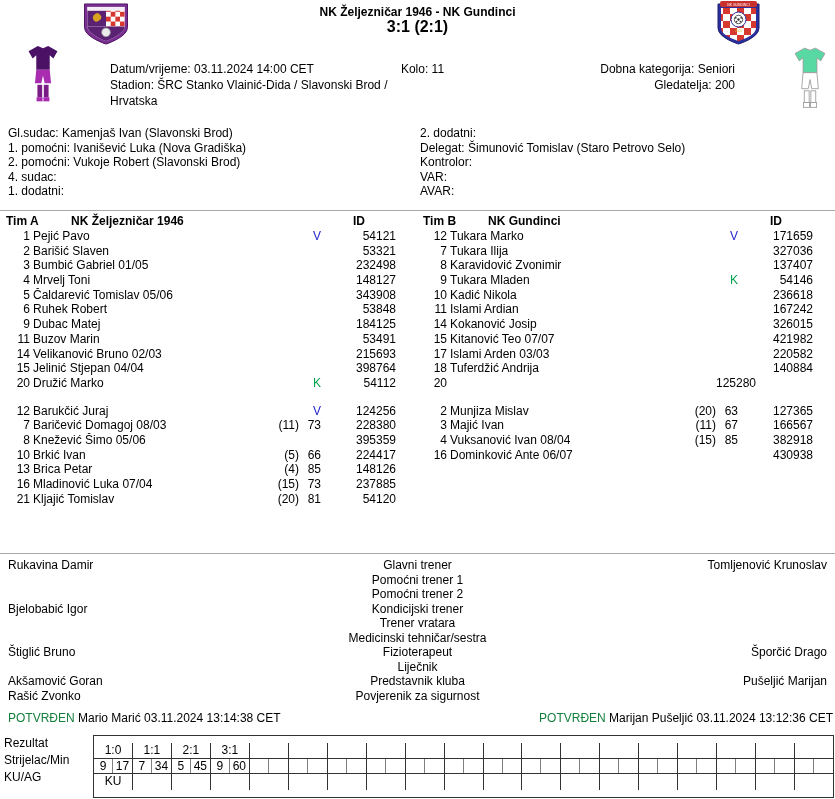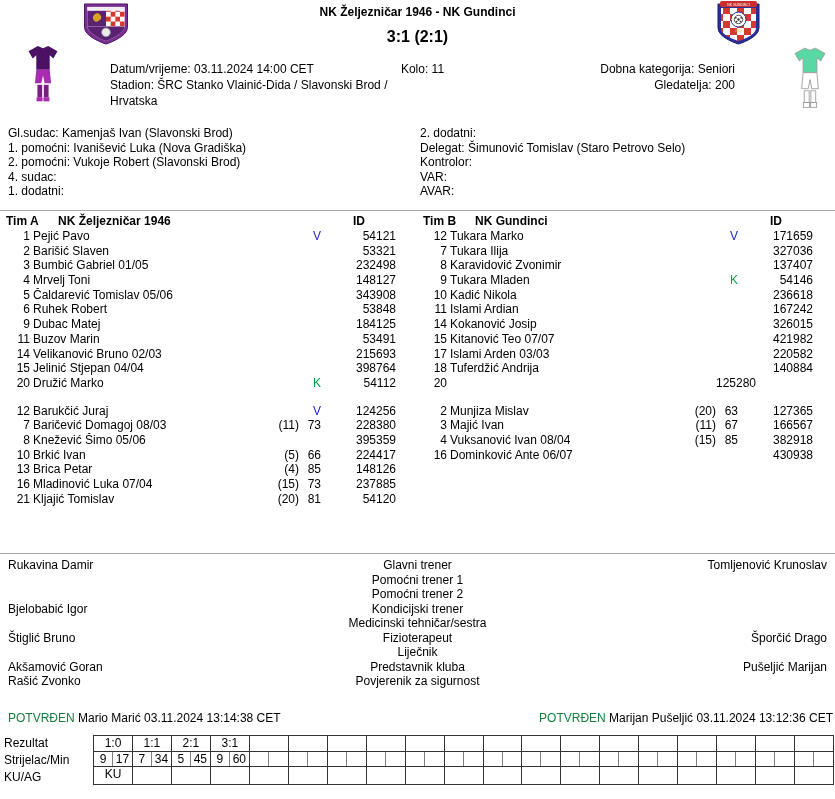--- a/index.html
+++ b/index.html
@@ -2,39 +2,39 @@
 <html><head>
 <meta charset="utf-8">
 <style>
   html,body{margin:0;padding:0;background:#fff;}
   #page{position:relative;width:835px;height:799px;background:#fff;overflow:hidden;
         font-family:"Liberation Sans",sans-serif;font-size:12px;color:#000;}
   .abs{position:absolute;}
 
   
   #match-title{top:1px;left:0;right:0;text-align:center;font-size:12px;font-weight:bold;line-height:22px;}
-  #match-score{top:27px;left:0;right:0;text-align:center;font-size:16px;font-weight:bold;line-height:20px;}
+  #match-score{top:17px;left:0;right:0;text-align:center;font-size:16px;font-weight:bold;line-height:20px;}
   #info-block{top:61px;left:110px;right:100px;line-height:16px;}
   .info-row{display:grid;grid-template-columns:1fr auto 1fr;}
   .info-left{text-align:left;}
   .info-center{text-align:center;}
   .info-right{text-align:right;}
 
   
   #officials-left{top:126px;left:8px;line-height:14.6px;}
   #officials-right{top:126px;left:420px;line-height:14.6px;}
 
   .hline{left:0;right:0;border-top:1px solid #a8a8a8;height:0;}
   #line-1{top:210px;}
   #line-2{top:553px;}
 
   
   #teams{top:214px;left:0;right:0;display:flex;}
   .team-panel{width:417px;}
-  .team-head{display:grid;grid-template-columns:58px auto 96px;font-weight:bold;line-height:15px;height:15px;}
+  .team-head{display:grid;grid-template-columns:58px auto 96px;font-weight:bold;line-height:15px;height:15px;gap:13px;}
   .th-label{padding-left:6px;}
   .th-id{text-align:center;padding-right:20px;}
   .p-row{display:grid;grid-template-columns:30px auto 40px 22px 96px;line-height:14.7px;height:14.7px;}
   .c-num{text-align:right;}
   .c-name{padding-left:3px;overflow:hidden;white-space:nowrap;}
   .c-sub{text-align:right;}
   .c-minvk{text-align:right;}
   .c-id{text-align:right;padding-right:21px;}
   .vk-v{color:#2525cc;}
   .vk-k{color:#00a14b;}
@@ -47,22 +47,22 @@
   .s-center{text-align:center;}
   .s-right{text-align:right;}
 
   
   #confirm-left{top:711px;left:8px;line-height:15px;}
   #confirm-right{top:711px;right:2px;line-height:15px;text-align:right;}
   .confirmed{color:#15803d;}
 
   
   #score-labels{top:735px;left:4px;line-height:17px;}
-  #score-grid{top:735px;left:93px;width:741px;height:50px;display:flex;
-              border:1.5px solid #333;box-sizing:border-box;}
+  #score-grid{top:735px;left:93px;width:741px;height:63px;display:flex;
+              border:1.5px solid #333;box-sizing:border-box;align-items:center;}
   .sg-col{flex:1;display:flex;flex-direction:column;border-right:1.5px solid #333;box-sizing:border-box;}
   .sg-col:last-child{border-right:none;}
   .sg-res,.sg-ku{height:15.5px;line-height:15.5px;text-align:center;box-sizing:border-box;}
   .sg-res{border-bottom:1.5px solid #333;}
   .sg-mid{height:15.5px;display:flex;border-bottom:1.5px solid #333;box-sizing:border-box;}
   .sg-a,.sg-b{width:50%;line-height:14px;text-align:center;box-sizing:border-box;}
   .sg-a{border-right:1.5px solid #808080;}
 </style>
 </head>
 <body>
@@ -439,20 +439,25 @@
         <span class="s-center">Pomoćni trener 2</span>
         <span class="s-right">&nbsp;</span>
       </div>
       <div class="staff-row">
         <span class="s-left">Bjelobabić Igor</span>
         <span class="s-center">Kondicijski trener</span>
         <span class="s-right">&nbsp;</span>
       </div>
       <div class="staff-row">
         <span class="s-left">&nbsp;</span>
+        <span class="s-center">Trener vratara</span>
+        <span class="s-right">&nbsp;</span>
+      </div>
+      <div class="staff-row">
+        <span class="s-left">&nbsp;</span>
         <span class="s-center">Medicinski tehničar/sestra</span>
         <span class="s-right">&nbsp;</span>
       </div>
       <div class="staff-row">
         <span class="s-left">Štiglić Bruno</span>
         <span class="s-center">Fizioterapeut</span>
         <span class="s-right">Šporčić Drago</span>
       </div>
       <div class="staff-row">
         <span class="s-left">&nbsp;</span>

